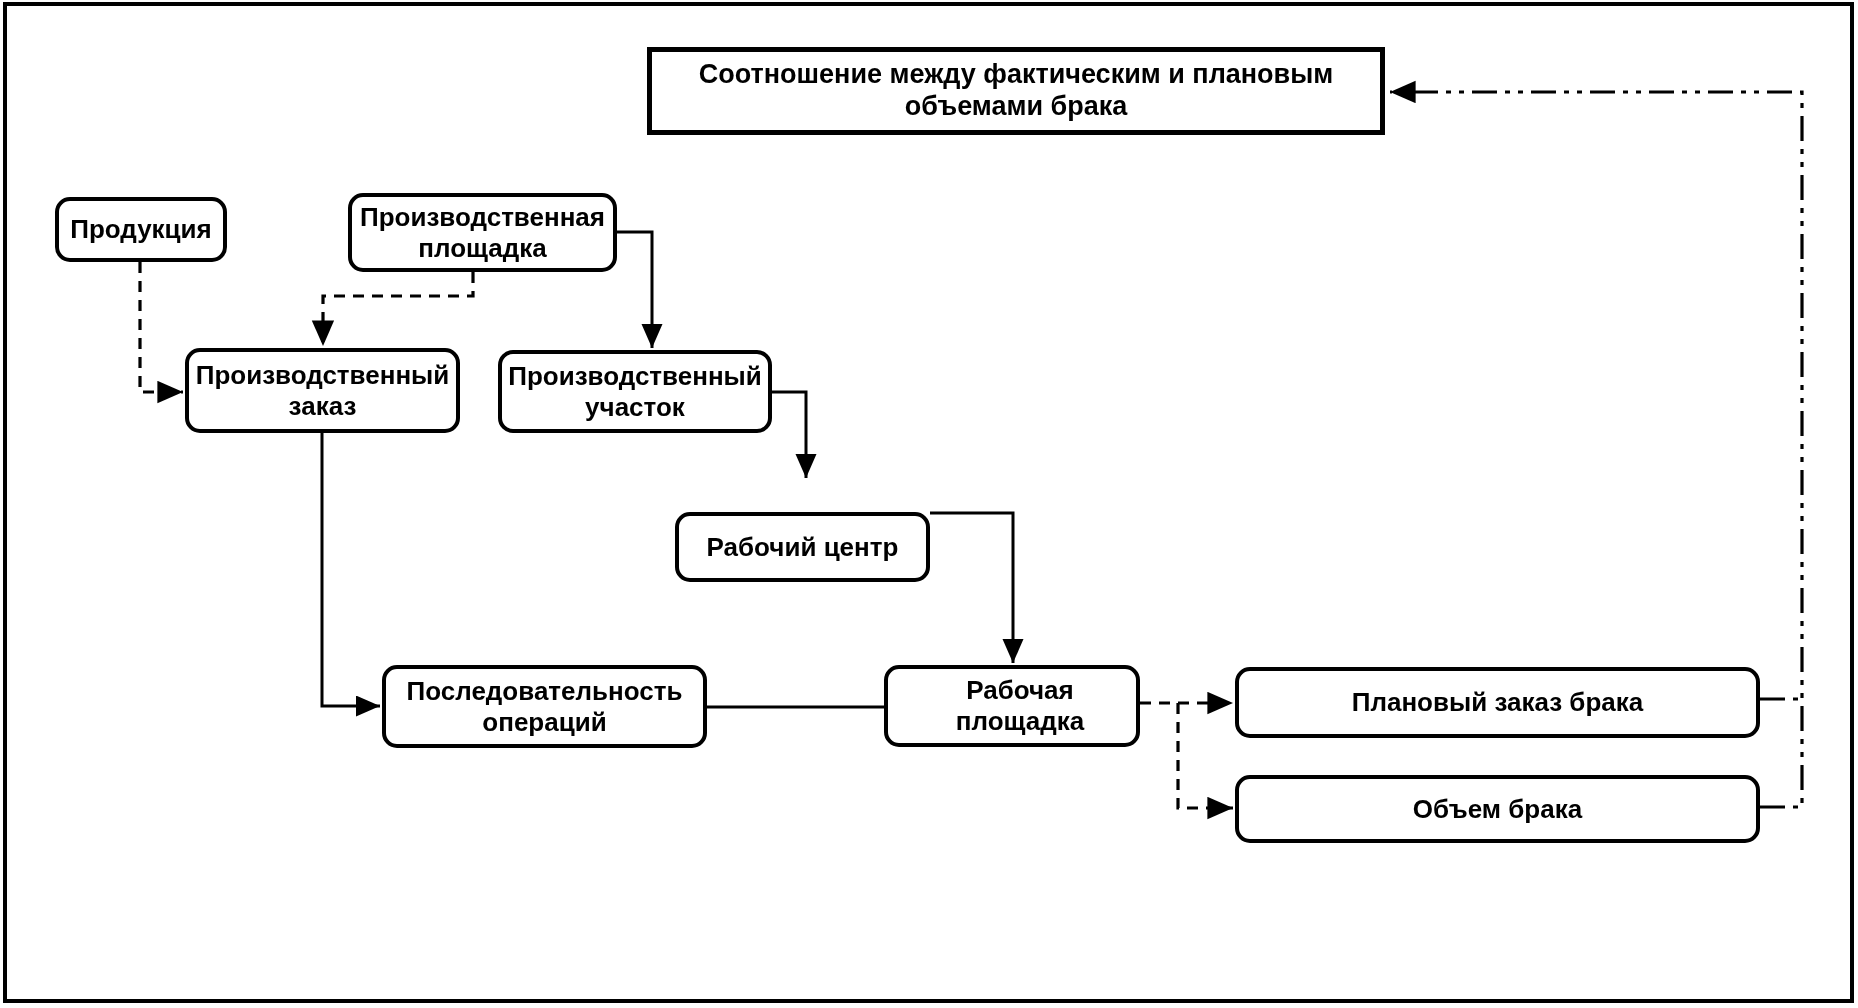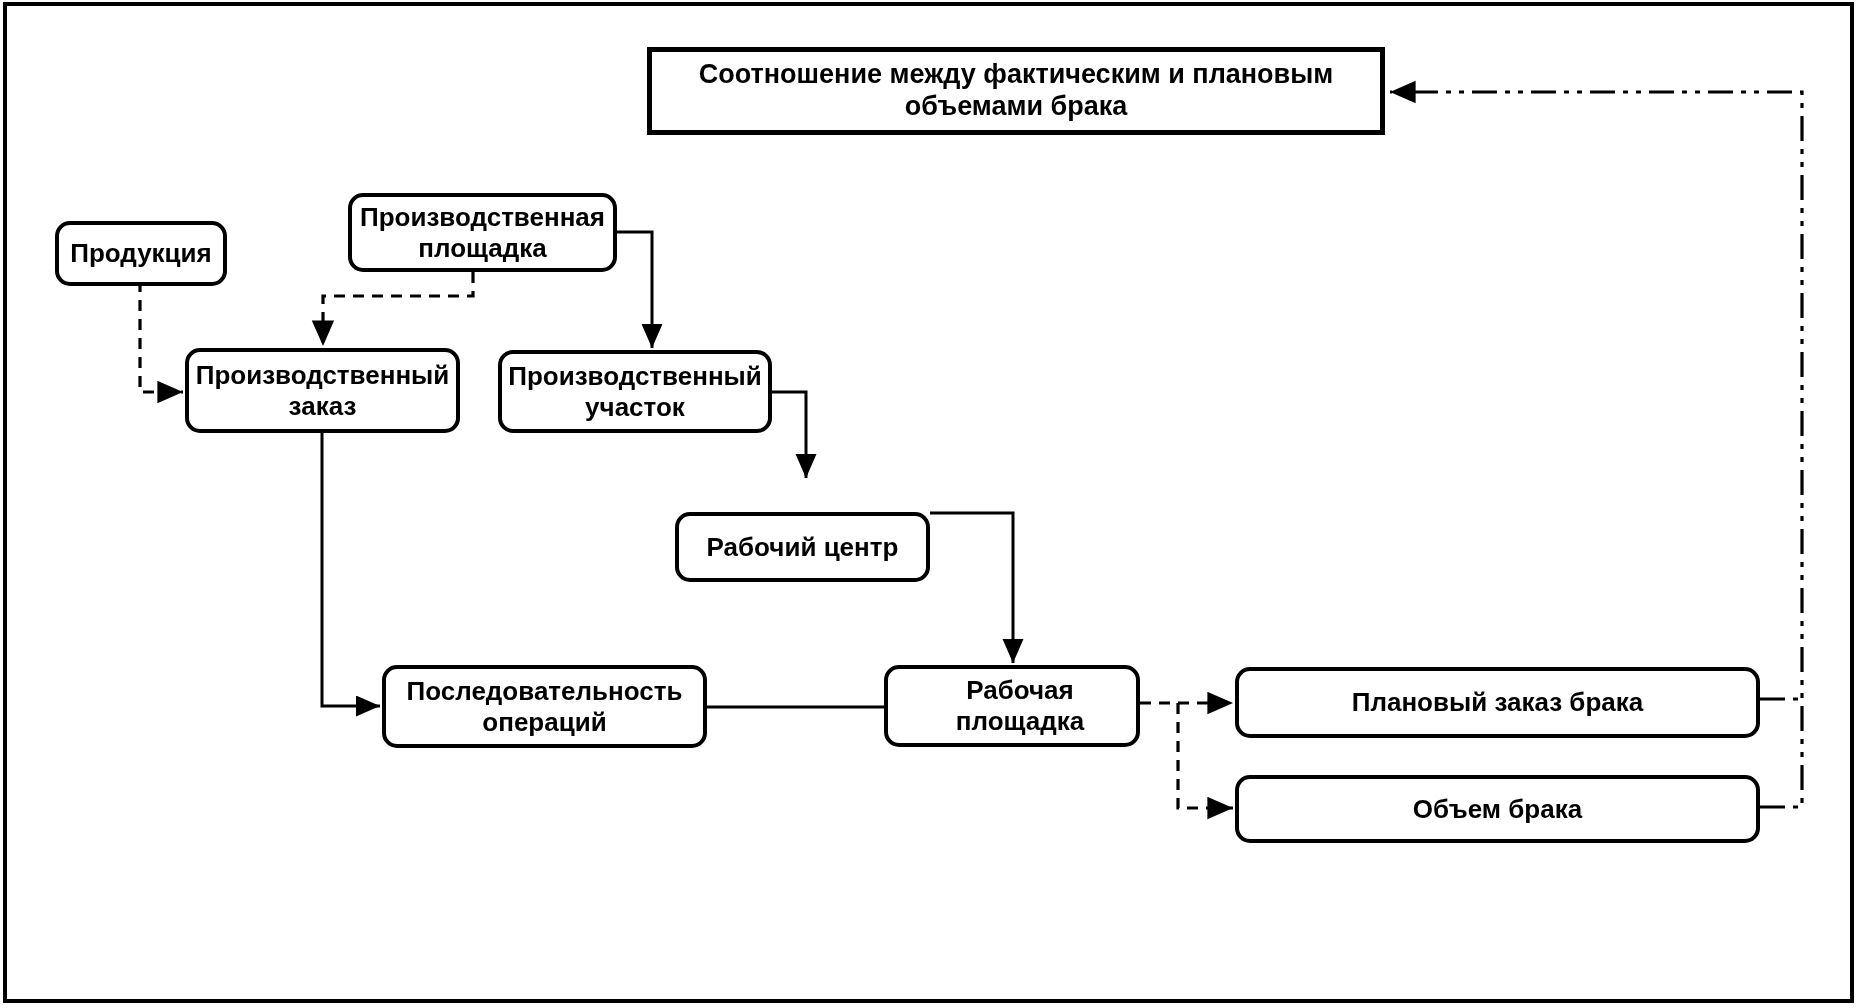--- a/index.html
+++ b/index.html
@@ -66,21 +66,21 @@
     <path d="M1760 807 H1802 V92 H1390" fill="none" stroke="#000" stroke-width="3.2" stroke-dasharray="25 8 5 8 5 8" marker-end="url(#arr)"></path>
   </svg>
 
   <div class="frame"></div>
 
   <div class="node title" style="left:647px;top:47px;width:738px;height:88px;">
     <span>Соотношение между фактическим и плановым</span>
     <span>объемами брака</span>
   </div>
 
-  <div class="node" style="left:55px;top:197px;width:172px;height:65px;margin-top:24px;">
+  <div class="node" style="left:55px;top:197px;width:172px;height:65px;">
     <span>Продукция</span>
   </div>
 
   <div class="node" style="left:348px;top:193px;width:269px;height:79px;">
     <span>Производственная</span>
     <span>площадка</span>
   </div>
 
   <div class="node" style="left:185px;top:348px;width:275px;height:85px;">
     <span>Производственный</span>

